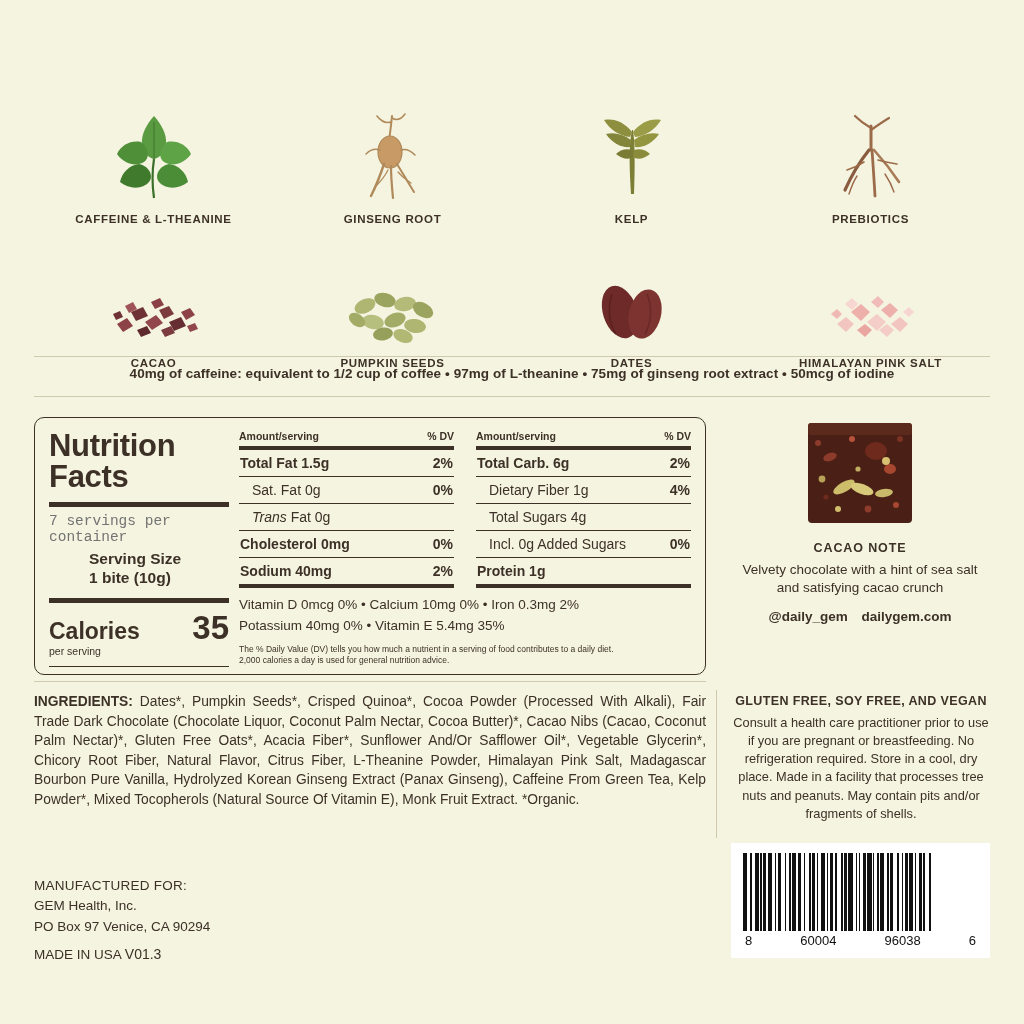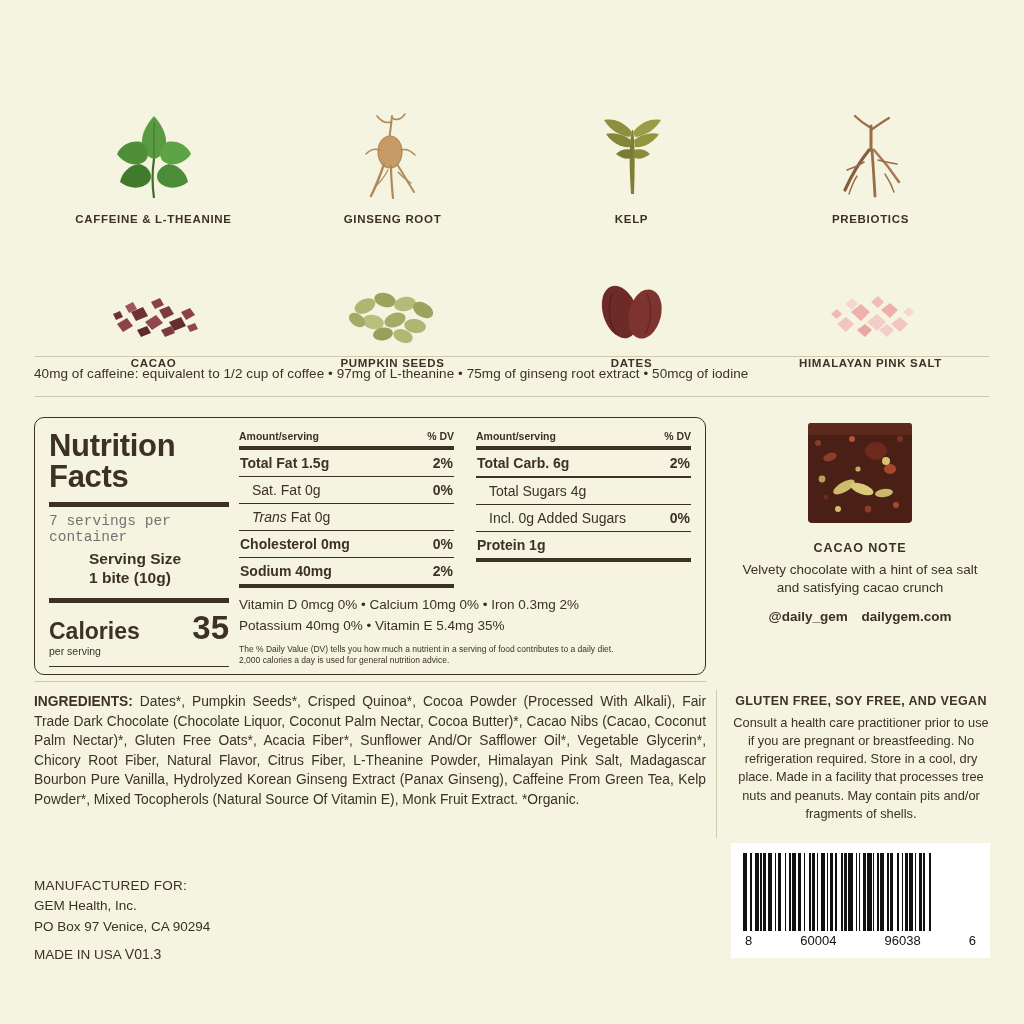--- a/index.html
+++ b/index.html
@@ -26,21 +26,21 @@
     color:#3d3127; text-align:center; line-height:1.25; text-transform:uppercase;
   }
 
   
   .rule { position:absolute; height:1px; background:#cfc9ad; }
   .rule-top { left:34px; top:356px; width:956px; }
   .rule-bot { left:34px; top:396px; width:956px; }
 
   .caffeine-line {
     position:absolute; left:34px; top:366px; width:956px;
-    text-align:left; font-size:13.5px; font-weight:normal; color:#3d3127;
+    text-align:center; font-size:13.5px; font-weight:bold; color:#3d3127;
     letter-spacing:.005em;
   }
 
   
   .nf-box {
     position:absolute; left:34px; top:417px; width:672px; height:258px;
     border:1px solid #3d3127; border-radius:10px; background:transparent;
     padding:12px 14px 10px 14px;
     display:flex;
   }
@@ -348,20 +348,24 @@
           <div class="nf-head">
             <span>Amount/serving</span>
             <span>% DV</span>
           </div>
           <div class="thick"></div>
           <div class="nf-line b">
             <span class="nm">Total Carb. 6g</span>
             <span class="dv">2%</span>
           </div>
           <div class="thin"></div>
+          <div class="nf-line ind">
+            <span class="nm">Dietary Fiber 1g</span>
+            <span class="dv">4%</span>
+          </div>
           <div class="thin"></div>
           <div class="nf-line ind">
             <span class="nm">Total Sugars 4g</span>
             <span class="dv"></span>
           </div>
           <div class="thin"></div>
           <div class="nf-line ind2">
             <span class="nm">Incl. 0g Added Sugars</span>
             <span class="dv">0%</span>
           </div>

